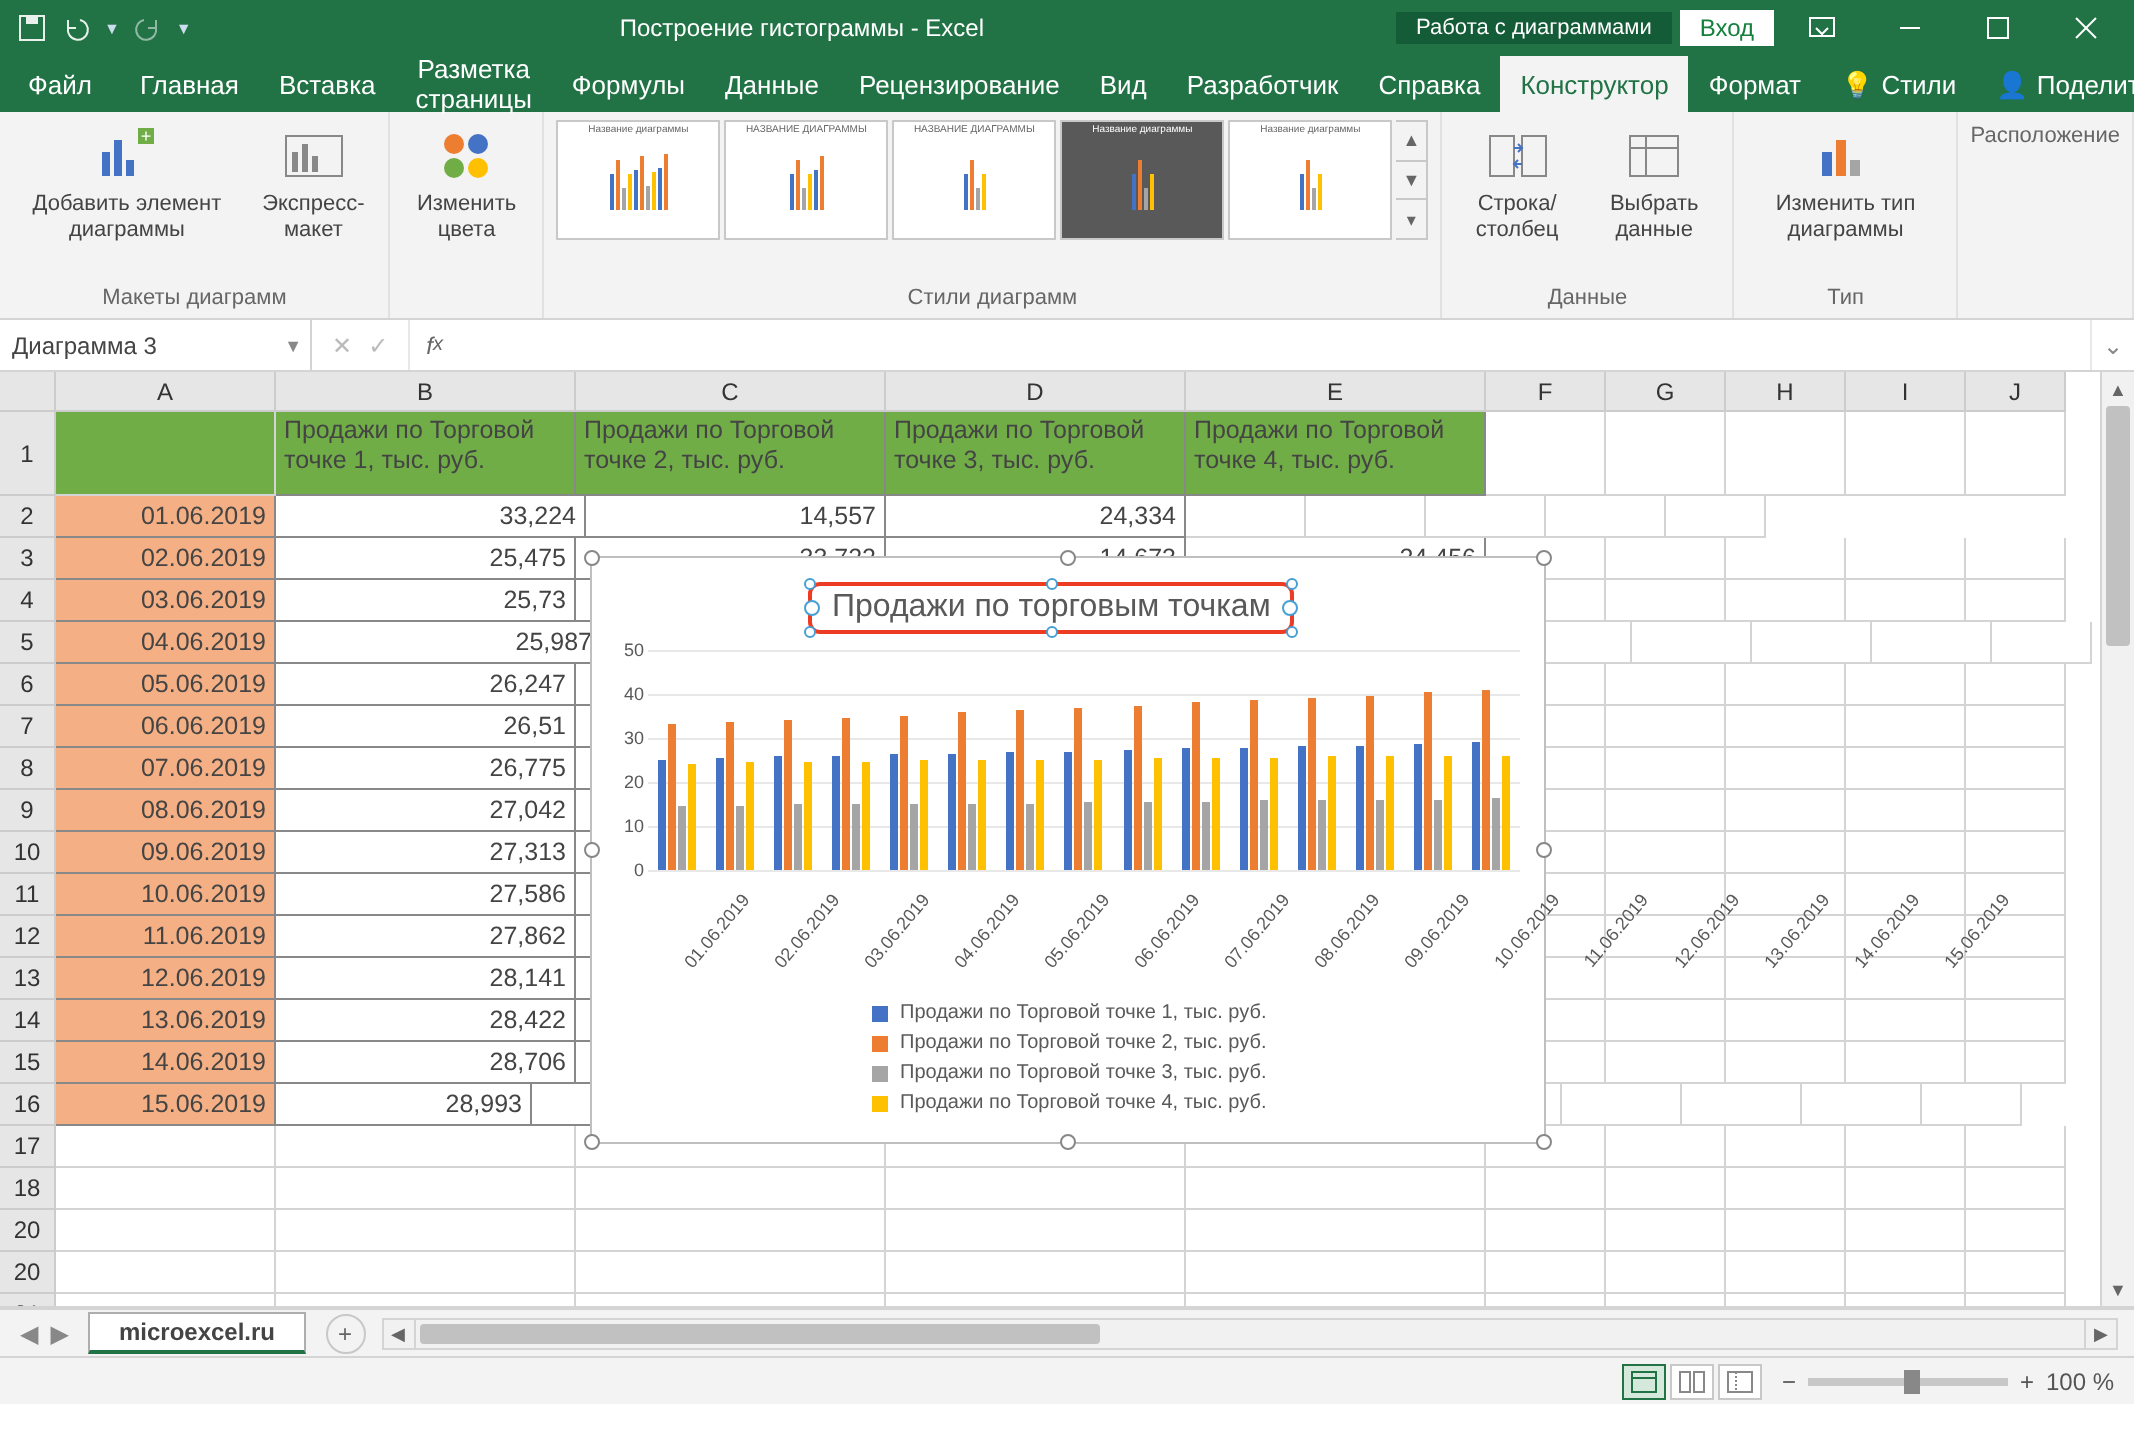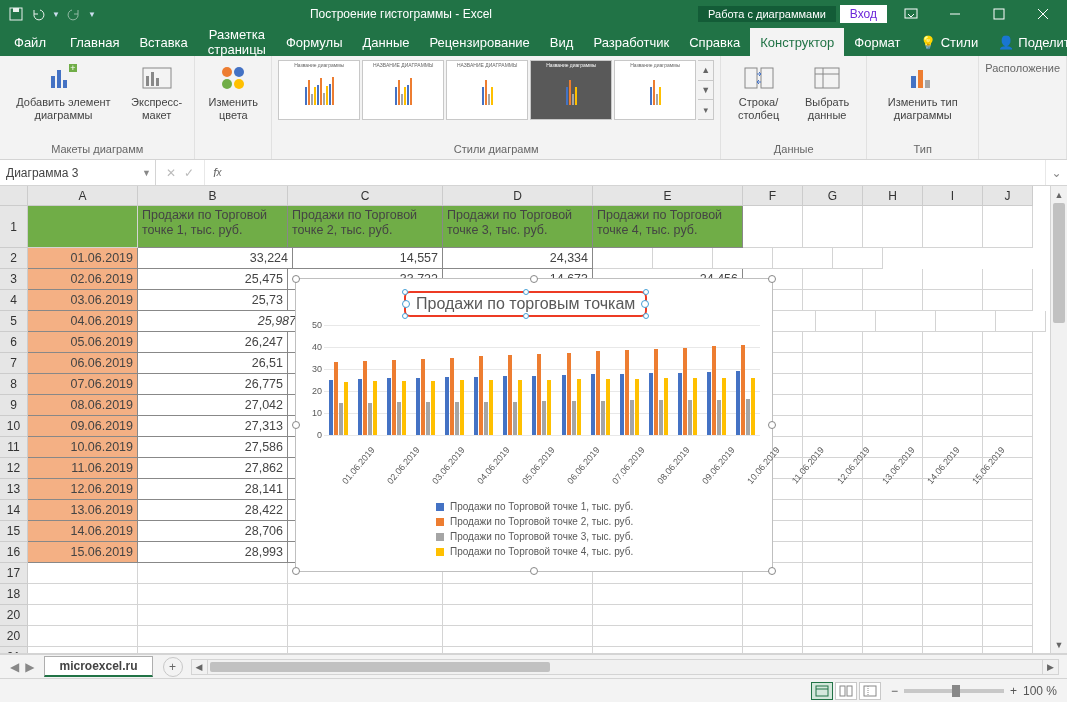--- a/index.html
+++ b/index.html
@@ -5,21 +5,21 @@
 * { box-sizing: border-box; margin: 0; padding: 0; font-family: "Segoe UI", Tahoma, sans-serif; }
 body { background: #fff; width: 1067px; height: 716px; overflow: hidden; position: relative; font-size: 12px; color: #444; }
 
 
 .titlebar { background: #217346; height: 28px; display: flex; align-items: center; color: #fff; }
 .qat { display: flex; align-items: center; gap: 6px; padding: 0 8px; }
 .qat-icon { width: 16px; height: 16px; display: flex; align-items: center; justify-content: center; opacity: 0.9; }
 .titlebar .title { flex: 1; text-align: center; font-size: 12px; }
 .titlebar .right { display: flex; align-items: center; gap: 4px; padding-right: 4px; }
 .context-tab { background: #135c37; padding: 2px 10px; font-size: 11px; }
-.login-btn { background: #fff; color: #6d28d9; padding: 2px 10px; font-size: 12px; }
+.login-btn { background: #fff; color: #15803d; padding: 2px 10px; font-size: 12px; }
 .win-btn { width: 40px; height: 28px; display: flex; align-items: center; justify-content: center; }
 .win-btn svg { stroke: #fff; fill: none; }
 
 
 .tabs { background: #217346; height: 28px; display: flex; align-items: stretch; color: #fff; font-size: 13px; }
 .tab { padding: 0 10px; display: flex; align-items: center; cursor: pointer; text-align: center; }
 .tab.file { padding: 0 14px; }
 .tab.active { background: #f3f3f3; color: #217346; }
 .tabs .spacer { flex: 1; }
 .tab.help { display: flex; align-items: center; gap: 4px; }
@@ -443,21 +443,21 @@
         <div class="cell b" style="width: 150px;"></div>
         <div class="cell b" style="width: 150px;"></div>
         <div class="cell" style="width: 60px;"></div>
         <div class="cell" style="width: 60px;"></div>
         <div class="cell" style="width: 60px;"></div>
         <div class="cell" style="width: 60px;"></div>
         <div class="cell" style="width: 50px;"></div>
       </div>
       <div class="row">
         <div class="cell orange" style="width: 110px;">04.06.2019</div>
-        <div class="cell b" style="width: 163px; font-style: italic;">25,987</div>
+        <div class="cell b" style="width: 163px;">25,987</div>
         <div class="cell b" style="width: 155px;"></div>
         <div class="cell b" style="width: 150px;"></div>
         <div class="cell b" style="width: 150px;"></div>
         <div class="cell" style="width: 60px;"></div>
         <div class="cell" style="width: 60px;"></div>
         <div class="cell" style="width: 60px;"></div>
         <div class="cell" style="width: 60px;"></div>
         <div class="cell" style="width: 50px;"></div>
       </div>
       <div class="row">
@@ -575,21 +575,21 @@
         <div class="cell b" style="width: 150px;"></div>
         <div class="cell b" style="width: 150px;"></div>
         <div class="cell" style="width: 60px;"></div>
         <div class="cell" style="width: 60px;"></div>
         <div class="cell" style="width: 60px;"></div>
         <div class="cell" style="width: 60px;"></div>
         <div class="cell" style="width: 50px;"></div>
       </div>
       <div class="row">
         <div class="cell orange" style="width: 110px;">15.06.2019</div>
-        <div class="cell b" style="width: 150px;">28,993</div>
+        <div class="cell b" style="width: 128px;">28,993</div>
         <div class="cell b" style="width: 155px;"></div>
         <div class="cell b" style="width: 150px;"></div>
         <div class="cell b" style="width: 150px;"></div>
         <div class="cell" style="width: 60px;"></div>
         <div class="cell" style="width: 60px;"></div>
         <div class="cell" style="width: 60px;"></div>
         <div class="cell" style="width: 60px;"></div>
         <div class="cell" style="width: 50px;"></div>
       </div>
       <div class="row">

